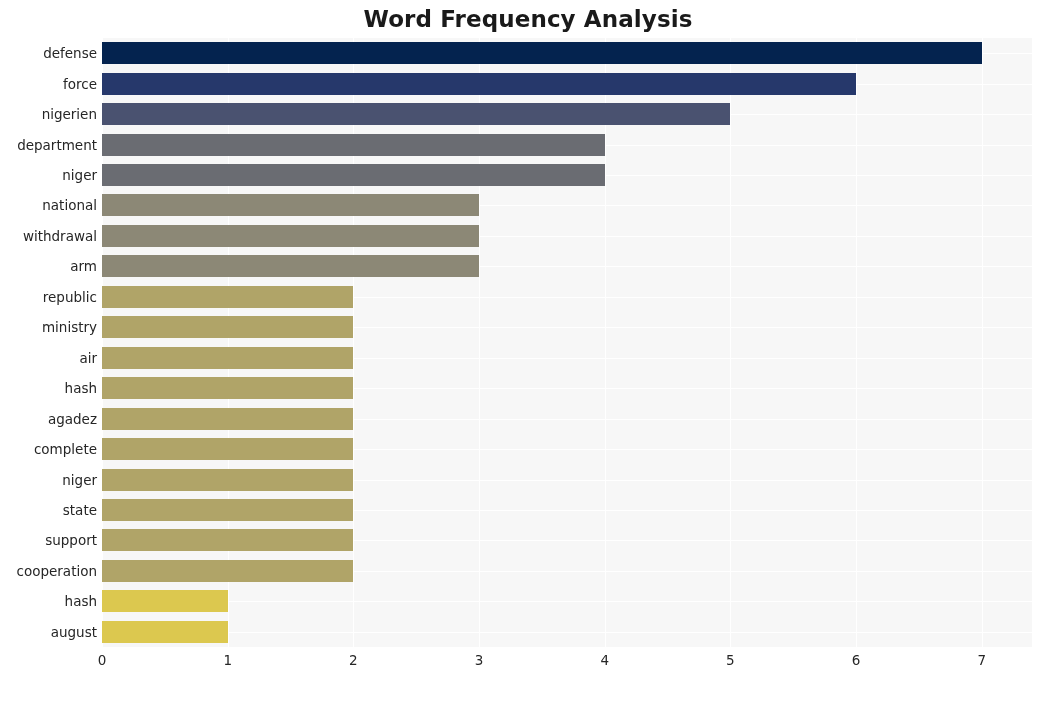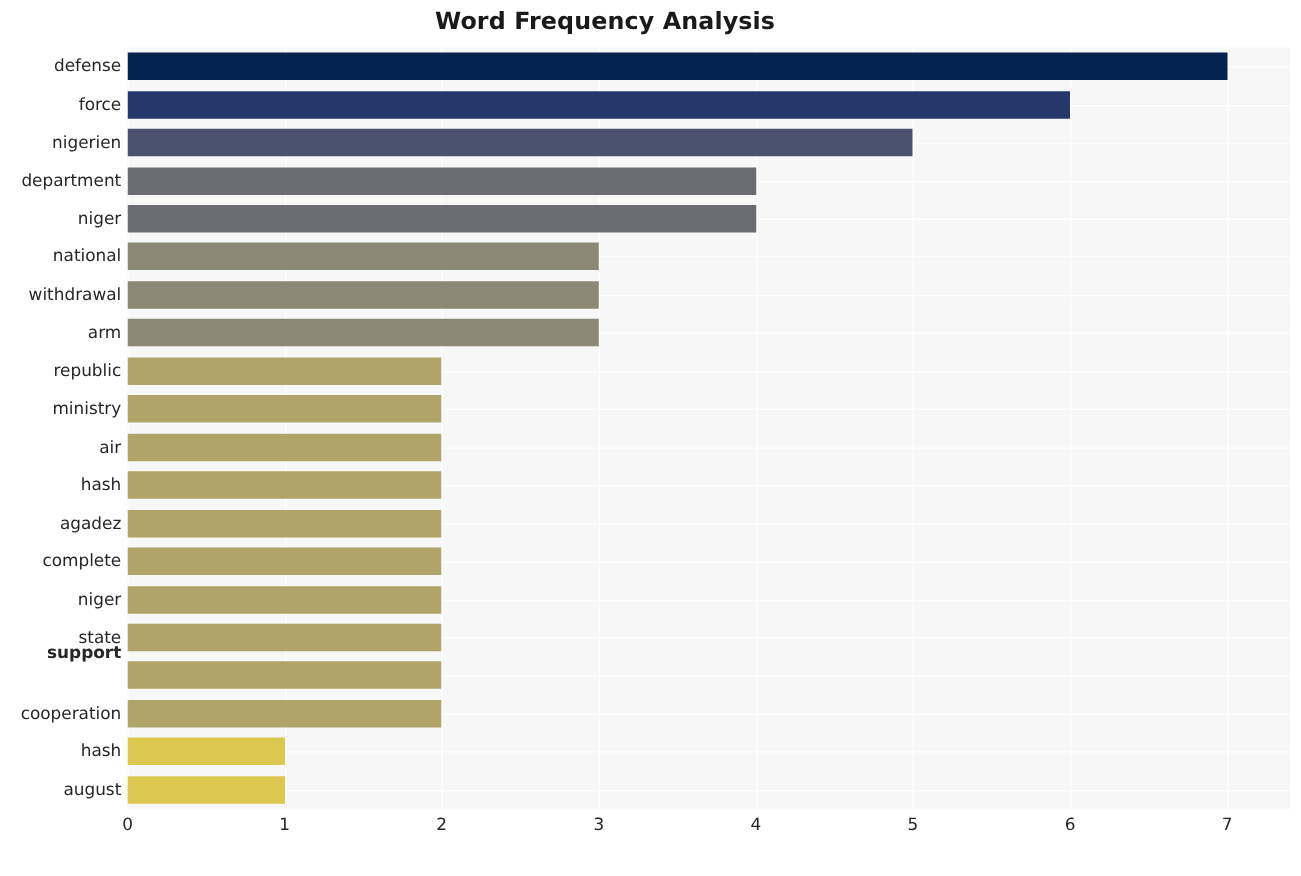--- a/index.html
+++ b/index.html
@@ -23,24 +23,25 @@
     height: 701px;
     background: #ffffff;
   }
 
   #chart-title {
     position: absolute;
     left: 0;
     top: 6px;
     width: 968px;
     text-align: center;
-    font-size: 19px;
+    font-size: 23px;
     font-weight: bold;
     color: #1a1a1a;
     letter-spacing: 0.1px;
+    padding-left: 44px;
   }
 
   
   #plot-area {
     position: absolute;
     left: 102px;
     top: 38px;
     width: 930px;
     height: 609px;
     background: #f7f7f7;
@@ -184,21 +185,21 @@
       <div class="y-tick-label" style="top: 190px;">withdrawal</div>
       <div class="y-tick-label" style="top: 220px;">arm</div>
       <div class="y-tick-label" style="top: 251px;">republic</div>
       <div class="y-tick-label" style="top: 281px;">ministry</div>
       <div class="y-tick-label" style="top: 312px;">air</div>
       <div class="y-tick-label" style="top: 342px;">hash</div>
       <div class="y-tick-label" style="top: 373px;">agadez</div>
       <div class="y-tick-label" style="top: 403px;">complete</div>
       <div class="y-tick-label" style="top: 434px;">niger</div>
       <div class="y-tick-label" style="top: 464px;">state</div>
-      <div class="y-tick-label" style="top: 476px; font-weight: bold;">support</div>
+      <div class="y-tick-label" style="top: 494px;">support</div>
       <div class="y-tick-label" style="top: 525px;">cooperation</div>
       <div class="y-tick-label" style="top: 555px;">hash</div>
       <div class="y-tick-label" style="top: 586px;">august</div>
     </div>
 
   <div id="x-axis-labels">
       <div class="x-tick-label" style="left: 102px;">0</div>
       <div class="x-tick-label" style="left: 227.676px;">1</div>
       <div class="x-tick-label" style="left: 353.351px;">2</div>
       <div class="x-tick-label" style="left: 479.027px;">3</div>

